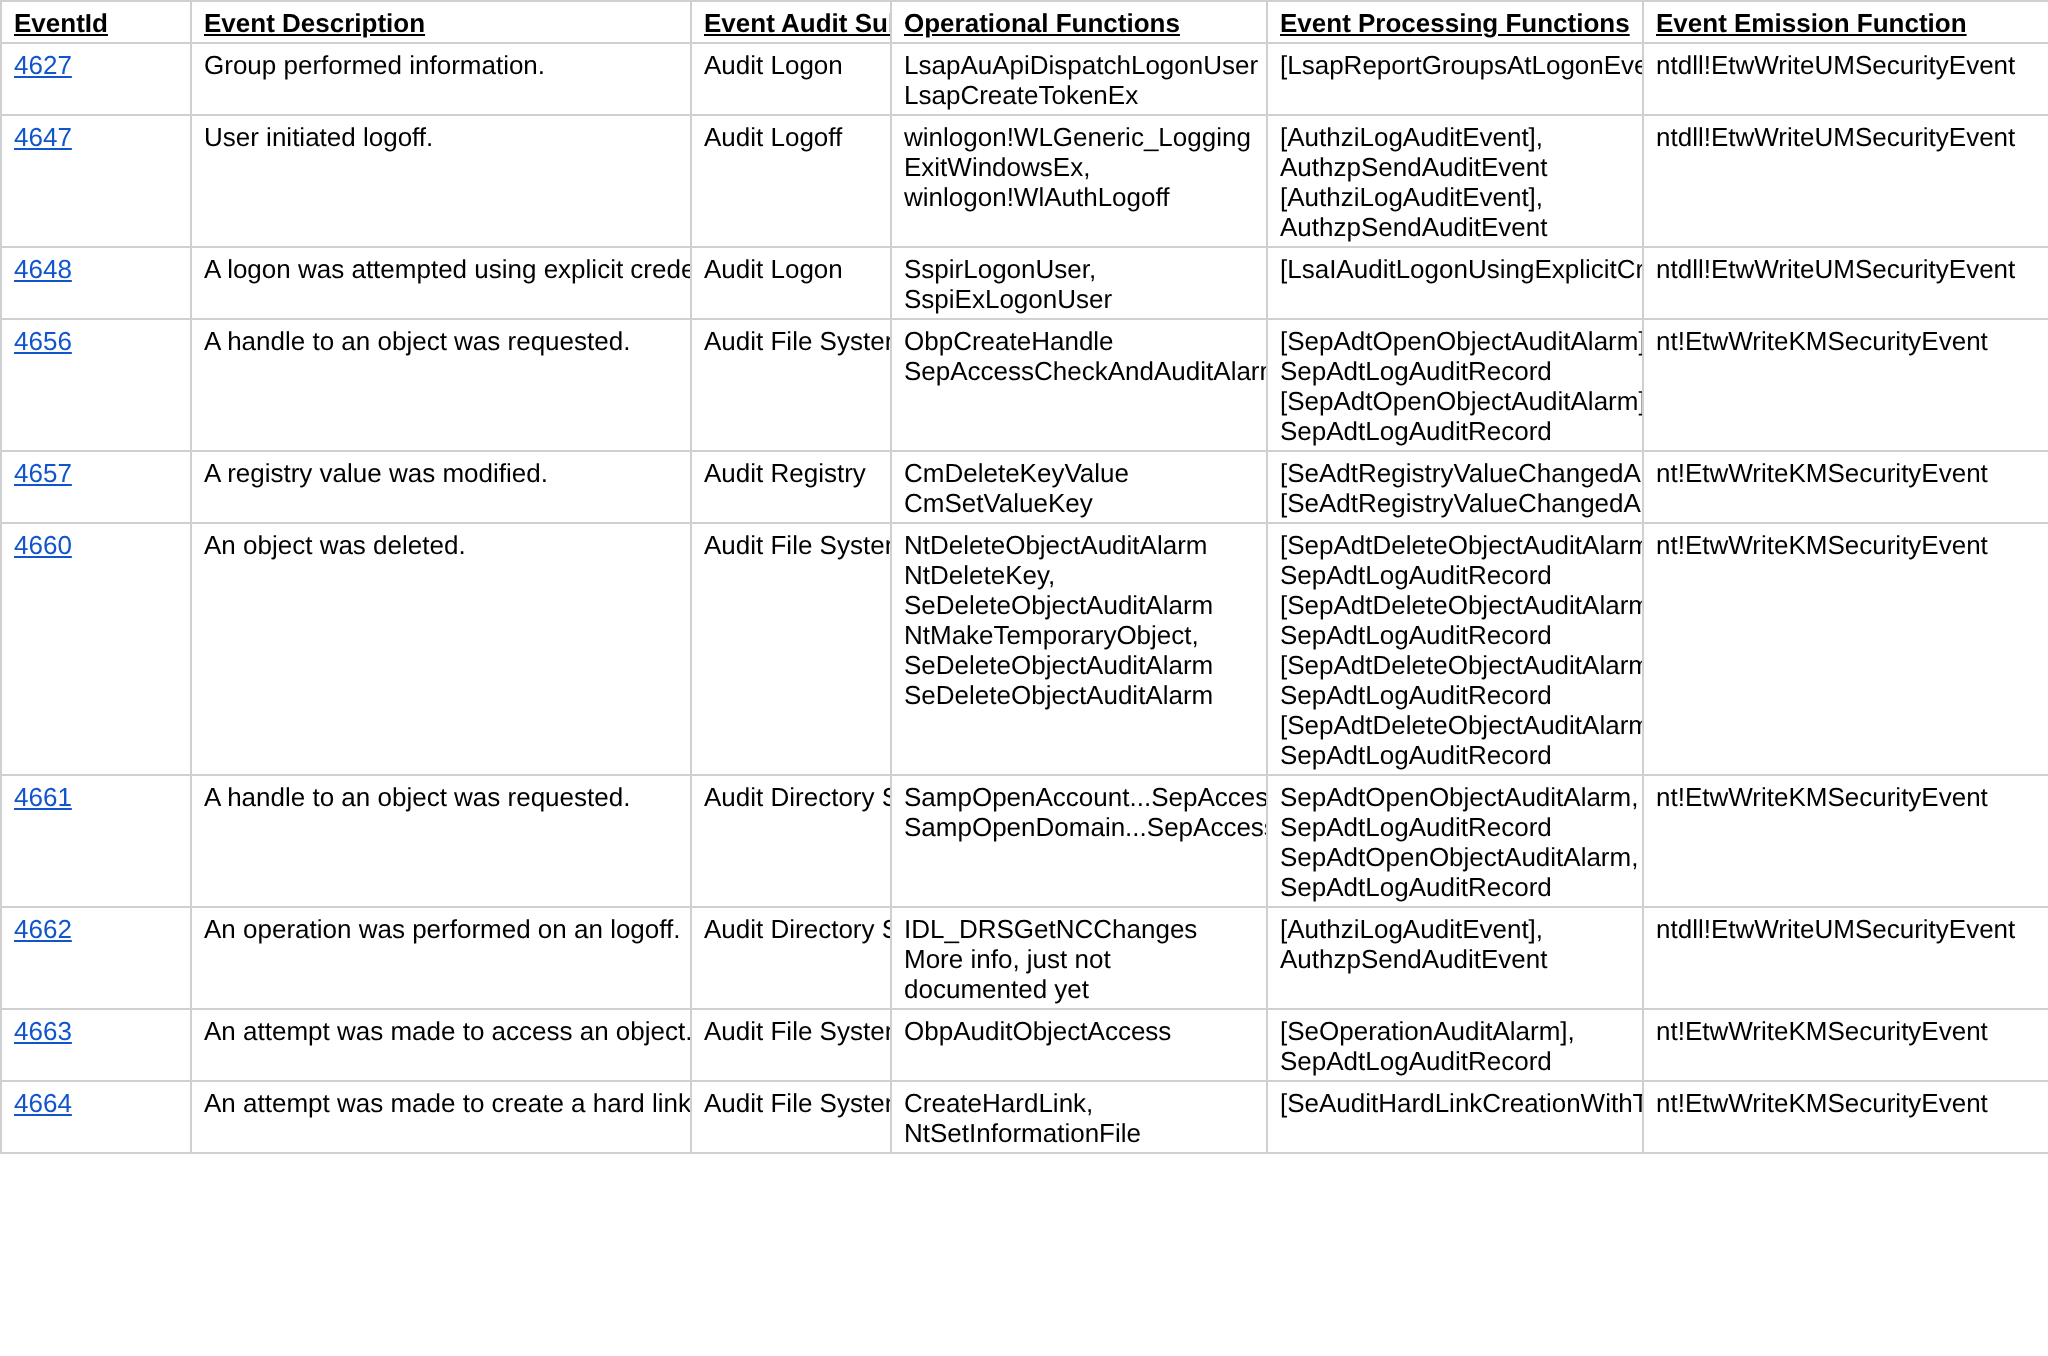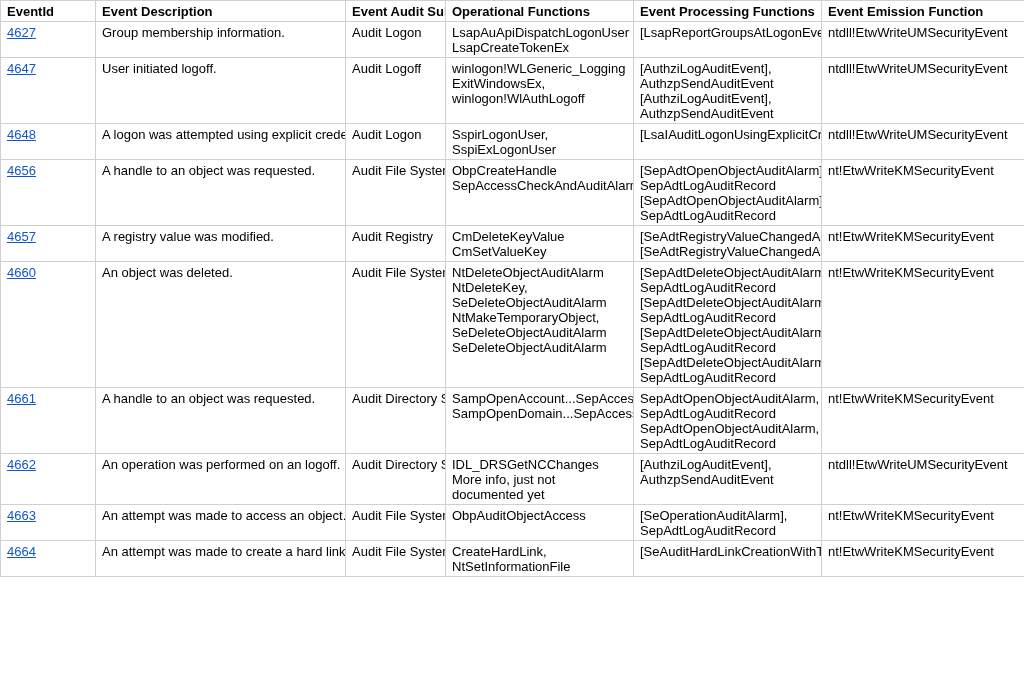--- a/index.html
+++ b/index.html
@@ -1,18 +1,18 @@
 <!DOCTYPE html>
 <html><head>
 <meta charset="utf-8">
 <style>
   html, body { margin:0; padding:0; font-family: Arial, Helvetica, sans-serif; font-size:13px; color:#000; background:#fff; }
   .sheet { width:1024px; border-collapse:collapse; table-layout:fixed; }
   .sheet th, .sheet td { border:1px solid #d0d0d0; padding:3px 6px 2px 6px; vertical-align:top; text-align:left; overflow:hidden; }
-  .sheet th { font-weight:bold; background:#fff; white-space:nowrap; }
+  .sheet th { font-weight:bold; background:#fff; white-space:nowrap;text-decoration:underline; }
   .col-id   { width:95px; }
   .col-desc { width:250px; }
   .col-sub  { width:100px; }
   .col-op   { width:188px; }
   .col-proc { width:188px; }
   .col-emit { width:203px; }
   .link { color:#1155cc; text-decoration:underline; cursor:pointer; }
   .clip { white-space:nowrap; overflow:hidden; }
   .wrap { white-space:pre-line; overflow:hidden; }
   tbody.data td { height:18px; }
@@ -35,21 +35,21 @@
       <th class="clip">Event Description</th>
       <th class="clip">Event Audit Subcategory</th>
       <th class="clip">Operational Functions</th>
       <th class="clip">Event Processing Functions</th>
       <th class="clip">Event Emission Function</th>
     </tr>
   </thead>
   <tbody class="data" id="rows">
       <tr>
         <td class="clip"><span class="link">4627</span></td>
-        <td class="clip">Group membership information.</td>
+        <td class="clip">Group performed information.</td>
         <td class="clip">Audit Logon</td>
         <td class="wrap">LsapAuApiDispatchLogonUser
 LsapCreateTokenEx</td>
         <td class="wrap">[LsapReportGroupsAtLogonEvent]</td>
         <td class="clip">ntdll!EtwWriteUMSecurityEvent</td>
       </tr>
       <tr>
         <td class="clip"><span class="link">4647</span></td>
         <td class="clip">User initiated logoff.</td>
         <td class="clip">Audit Logoff</td>

